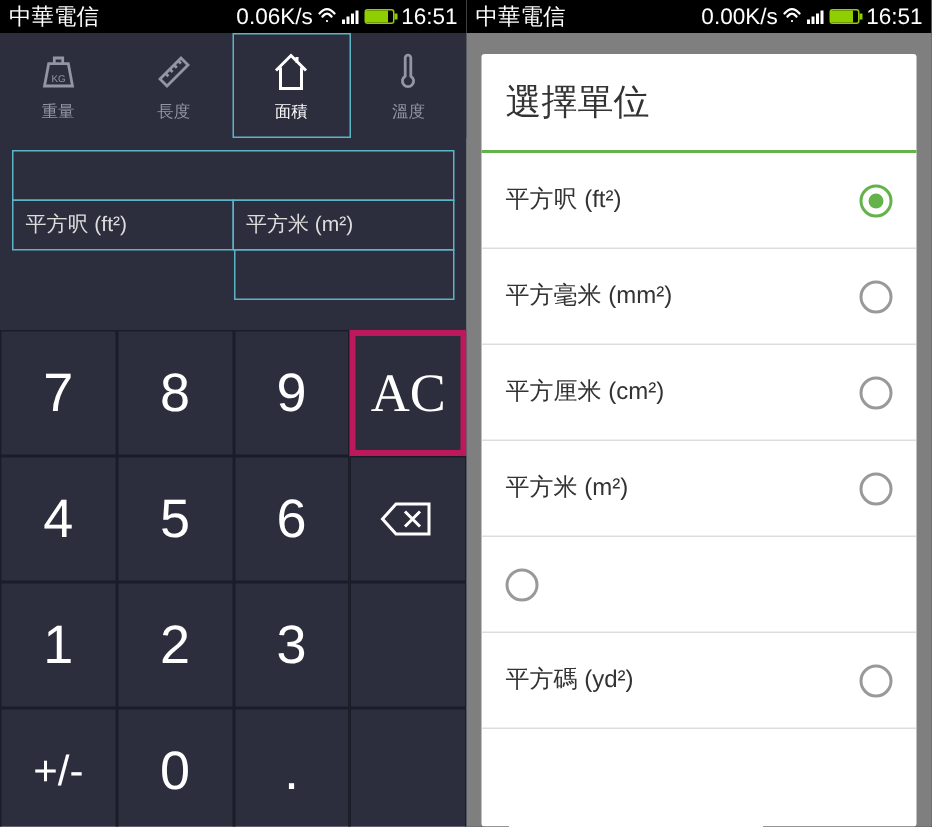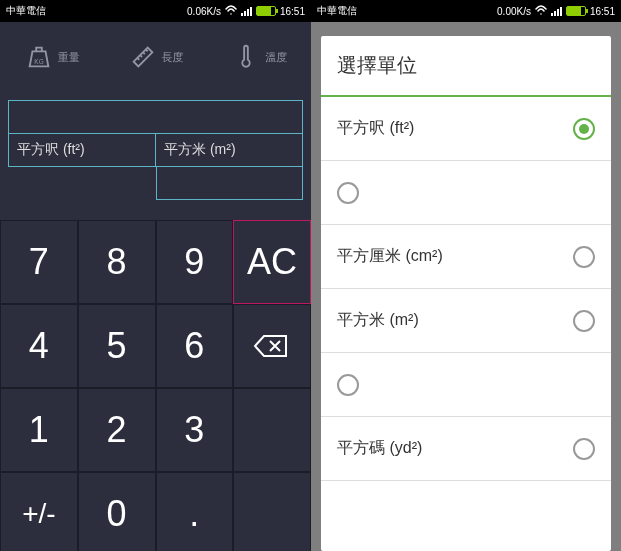--- a/index.html
+++ b/index.html
@@ -19,21 +19,21 @@
 .screen-right { width: 310px; background: rgba(0,0,0,0.5); }
 
 
 .status-bar {
   height: 22px;
   background: #000;
   color: #fff;
   display: flex;
   align-items: center;
   padding: 0 6px;
-  font-size: 10px;
+  font-size: 15px;
 }
 .status-left { flex: 1; }
 .status-right { display: flex; align-items: center; gap: 4px; }
 .signal-icon { display: inline-flex; align-items: flex-end; gap: 1px; }
 .signal-bar { width: 2px; background: #fff; }
 .wifi-icon { font-size: 12px; }
 .battery {
   width: 20px; height: 10px; border: 1px solid #8fce00; border-radius: 2px;
   position: relative; background: linear-gradient(to right, #8fce00 80%, transparent 80%);
 }
@@ -41,21 +41,21 @@
 
 
 .tab-bar {
   display: flex;
   height: 70px;
   background: #2c2e3e;
 }
 .tab {
   flex: 1;
   display: flex;
-  flex-direction: row;
+  flex-direction: column;
   align-items: center;
   justify-content: center;
   color: #9195a5;
   font-size: 11px;
   gap: 4px;
 }
 .tab.active {
   border: 1px solid #5db4c6;
   color: #fff;
 }
@@ -102,38 +102,38 @@
 }
 .key {
   display: flex;
   align-items: center;
   justify-content: center;
   color: #fff;
   font-size: 36px;
   font-weight: 300;
   border: 0.5px solid #1a1c28;
 }
-.key:nth-child(4) { border: 1px solid #be185d; }
+.key:nth-child(4) { border: 4px solid #be185d; font-family: Liberation Serif, serif; }
 .backspace-svg { width: 40px; height: 28px; }
 
 
 .dialog {
   position: absolute;
   top: 36px;
   left: 10px;
   right: 10px;
   bottom: 0;
   background: #fff;
   border-radius: 2px;
   display: flex;
   flex-direction: column;
 }
 .dialog-title {
   padding: 16px;
-  font-size: 20px;
+  font-size: 24px;
   color: #333;
   border-bottom: 2px solid #64b34a;
 }
 .dialog-list {
   flex: 1;
   overflow: hidden;
 }
 .option {
   display: flex;
   align-items: center;
@@ -187,20 +187,28 @@
         </span>
       <span>重量</span>
     </div>
     <div class="tab">
       <span class="tab-icon">
           <svg viewBox="0 0 30 30" width="28" height="28">
             <path d="M5 20 L20 5 L25 10 L10 25 Z M9 16 l2 2 M12 13 l2 2 M15 10 l2 2 M18 7 l2 2"></path>
           </svg>
         </span>
       <span>長度</span>
+    </div>
+    <div class="tab active">
+      <span class="tab-icon">
+          <svg viewBox="0 0 30 30" width="30" height="30">
+            <path d="M5 14 L15 4 L25 14 M8 12 V26 H22 V12 M19 5 v4"></path>
+          </svg>
+        </span>
+      <span>面積</span>
     </div>
     <div class="tab">
       <span class="tab-icon">
           <svg viewBox="0 0 30 30" width="28" height="28">
             <path d="M13 5 a2 2 0 0 1 4 0 v13 a4 4 0 1 1 -4 0 z"></path>
           </svg>
         </span>
       <span>溫度</span>
     </div>
   </div>
@@ -260,20 +268,21 @@
   </div>
 
   <div class="dialog">
     <div class="dialog-title">選擇單位</div>
     <div class="dialog-list">
       <div class="option">
         <span class="option-label">平方呎 (ft²)</span>
         <span class="radio checked"></span>
       </div>
       <div class="option">
+        <span class="option-label">平方毫米 (mm²)</span>
         <span class="radio"></span>
       </div>
       <div class="option">
         <span class="option-label">平方厘米 (cm²)</span>
         <span class="radio"></span>
       </div>
       <div class="option">
         <span class="option-label">平方米 (m²)</span>
         <span class="radio"></span>
       </div>

